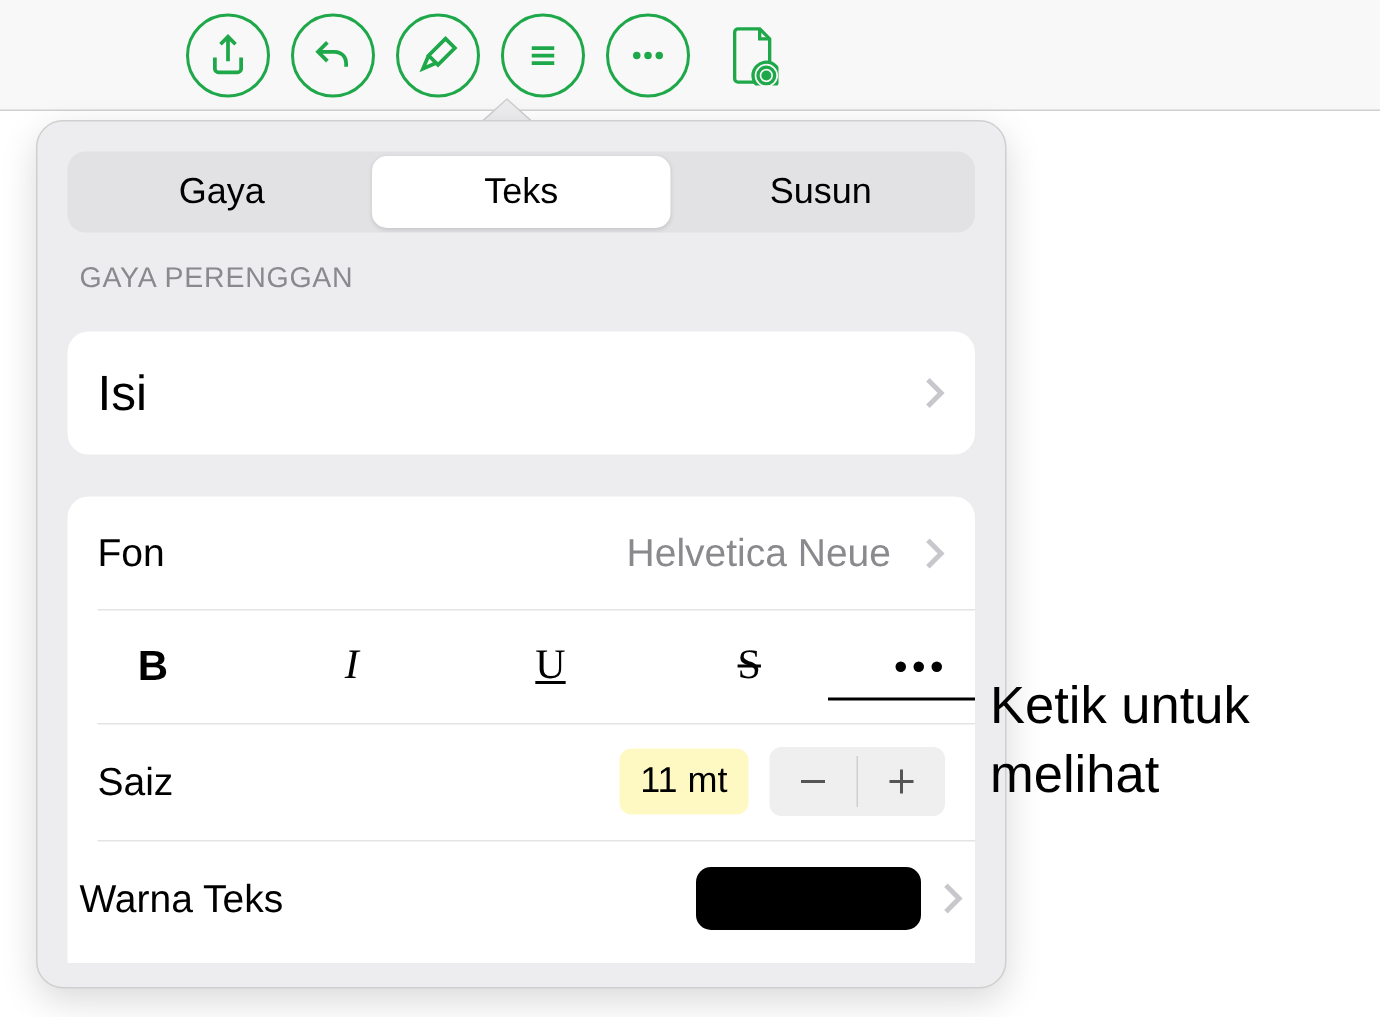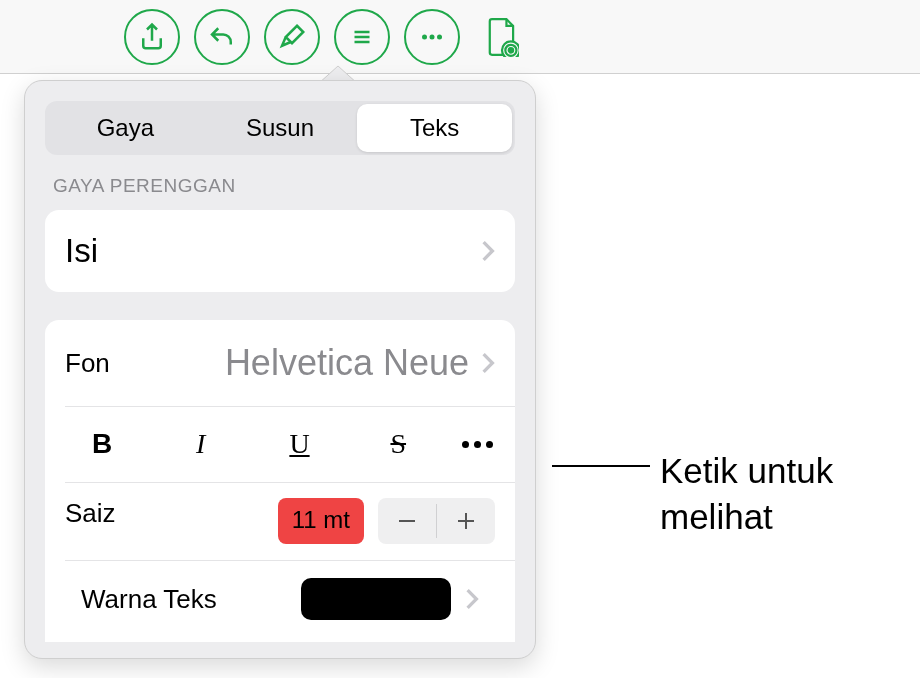--- a/index.html
+++ b/index.html
@@ -49,21 +49,21 @@
       left: 318px;
       width: 40px;
       height: 20px;
     }
     .popover-arrow svg { width: 40px; height: 20px; }
 
     .popover {
       position: absolute;
       top: 80px;
       left: 24px;
-      width: 512px;
+      width: 647px;
       background: #ededef;
       border: 1px solid #cfcfcf;
       border-radius: 18px;
       box-shadow: 0 8px 24px rgba(0,0,0,0.15);
       overflow: hidden;
     }
     .segmented {
       display: flex;
       margin: 20px;
       background: #e2e2e5;
@@ -83,47 +83,48 @@
     .seg-item.active {
       background: #fff;
       box-shadow: 0 1px 3px rgba(0,0,0,0.12);
       font-weight: 500;
     }
 
     .section-label {
       font-size: 19px;
       color: #8a8a8e;
       letter-spacing: 0.5px;
-      padding: 0 28px 13px;
+      padding: 0 28px 24px;
     }
 
     .card {
       background: #fff;
       margin: 0 20px 28px;
       border-radius: 14px;
     }
     .card-row {
       display: flex;
       align-items: center;
       padding: 22px 20px;
       min-height: 60px;
       position: relative;
+      gap: 10px;
     }
     .big-title {
       font-size: 33px;
       font-weight: 400;
       color: #000;
     }
     .row-label {
       font-size: 26px;
       color: #000;
       flex: 0 0 auto;
     }
     .row-value {
-      font-size: 36px;
+      font-size: 26px;
       color: #8a8a8e;
       margin-left: auto;
       margin-right: 12px;
     }
     .chevron {
       color: #c7c7cc;
       display: flex;
       align-items: center;
     }
     .chevron svg { width: 14px; height: 22px; }
@@ -167,34 +168,35 @@
     }
     .more-btn .dot {
       width: 7px;
       height: 7px;
       background: #000;
       border-radius: 50%;
     }
 
     .size-row {
       display: flex;
+      align-items: center;
       padding: 16px 20px;
       position: relative;
     }
     .size-row::before {
       content: "";
       position: absolute;
       top: 0;
       left: 20px;
       right: 0;
       height: 1px;
       background: #e4e4e6;
     }
     .size-value {
-      background: #ef4444;
+      background: #fef9c3;
       border-radius: 8px;
       padding: 8px 14px;
       font-size: 24px;
       color: #000;
       margin-left: auto;
       margin-right: 14px;
     }
     .stepper {
       display: flex;
       background: #efeff0;
@@ -213,21 +215,21 @@
     }
     .stepper-divider {
       width: 1px;
       background: #d0d0d2;
       margin: 6px 0;
     }
 
     .color-row {
       display: flex;
       align-items: center;
-      padding: 18px 36px 22px;
+      padding: 18px 8px 22px;
       position: relative;
       justify-content: center;
     }
     .color-row::before {
       content: "";
       position: absolute;
       top: 0;
       left: 20px;
       right: 0;
       height: 1px;
@@ -309,22 +311,22 @@
   <svg viewBox="0 0 40 20">
       <path d="M0 20 L20 2 L40 20 Z" fill="#ededef" stroke="#cfcfcf"></path>
     </svg>
 </div>
 
 <div class="popover">
   <div class="popover-inner">
 
     <div class="segmented">
       <div class="seg-item">Gaya</div>
+      <div class="seg-item active">Teks</div>
       <div class="seg-item">Susun</div>
-      <div class="seg-item active">Teks</div>
     </div>
 
     <div class="section-label">GAYA PERENGGAN</div>
 
     <div class="card">
       <div class="card-row">
         <span class="big-title">Isi</span>
         <span class="chevron" style="margin-left:auto">
           <svg viewBox="0 0 12 20" fill="none" stroke="#c7c7cc" stroke-width="3">
               <path d="M2 2l8 8-8 8"></path>

